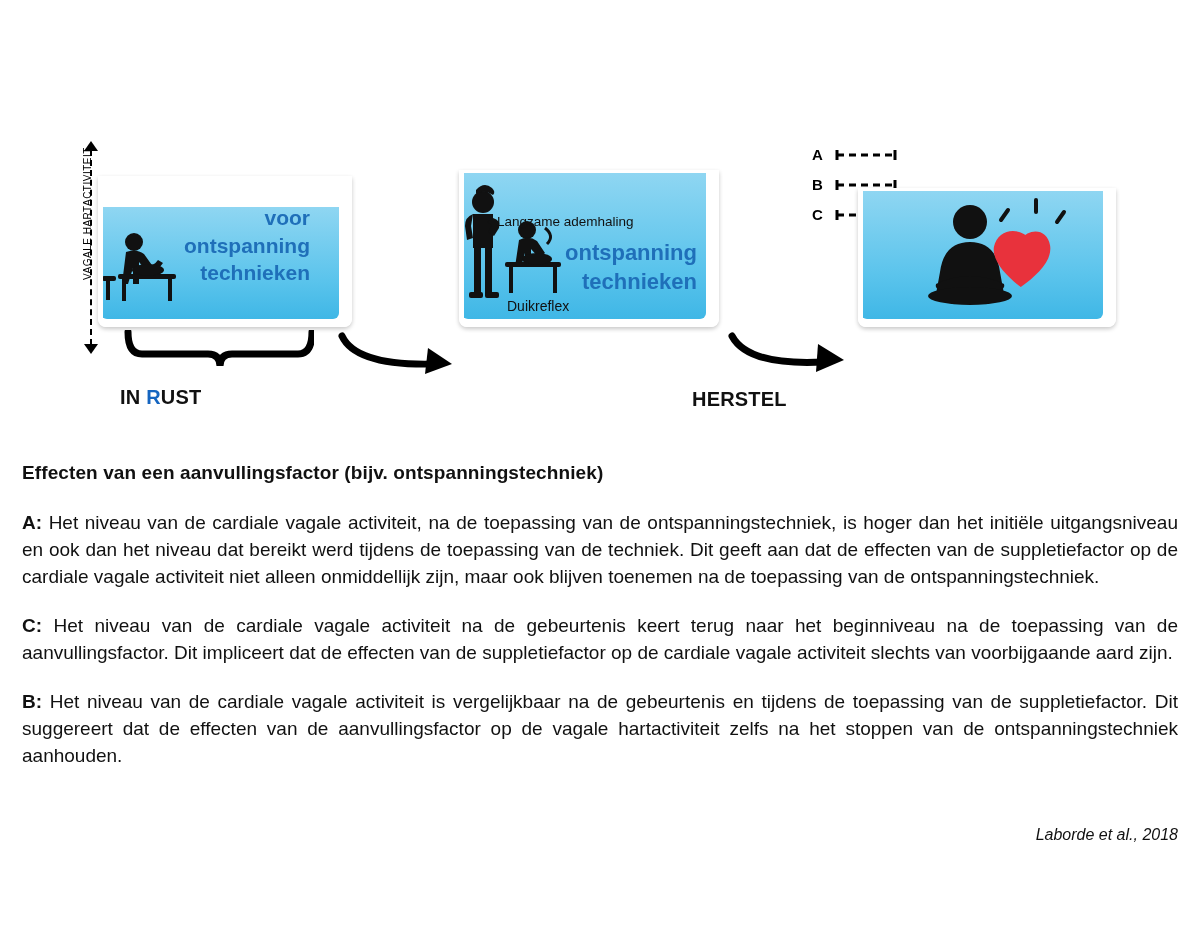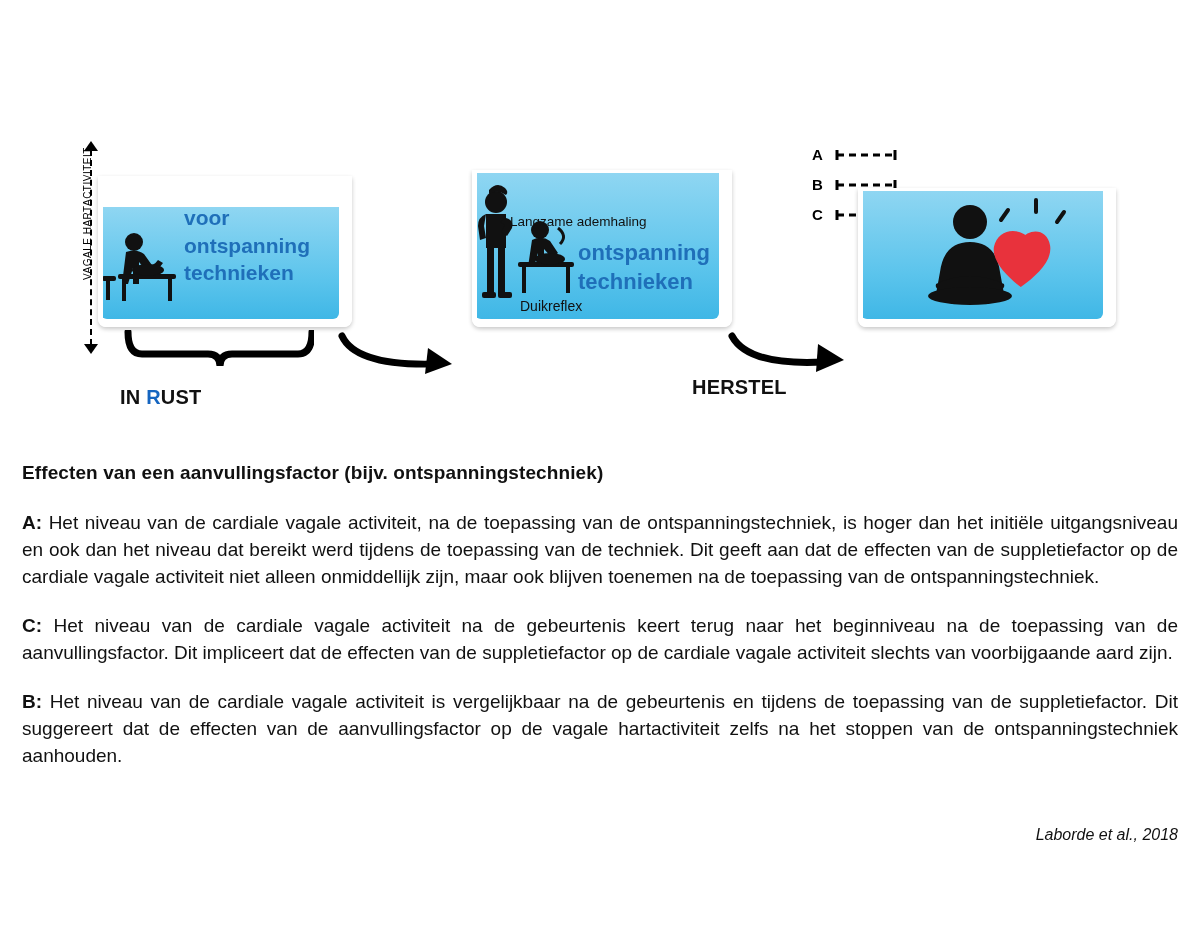--- a/index.html
+++ b/index.html
@@ -102,21 +102,21 @@
     left: 0; top: 0; right: 0; bottom: 0;
     z-index: 2;
   }
 
   .beaker-text {
     position: absolute;
     font-weight: bold;
     color: #1f6fb9;
     font-size: 21px;
     line-height: 1.32;
-    text-align: left;
+    text-align: right;
   }
 
   
   .rust-label, .react-label, .herstel-label {
     position: absolute;
     font-weight: bold;
     text-align: left;
     font-size: 20px;
     color: #111;
     letter-spacing: .2px;
@@ -216,21 +216,21 @@
   </svg>
   <div class="rust-label" style="left:120px; top:386px; width:196px;">
     <span>IN </span><span class="blue">R</span><span>UST</span>
   </div>
 
   <svg style="position:absolute; left:336px; top:332px;" width="140" height="42">
     <path d="M6 4 q14 30 92 28" fill="none" stroke="#000" stroke-width="7" stroke-linecap="round"></path>
     <path d="M92 16 l24 16 -27 10 z" fill="#000"></path>
   </svg>
 
-  <div class="beaker" style="left:472px; top:170px; width:250px; height:152px;padding-left:24px;">
+  <div class="beaker" style="left:459px; top:170px; width:250px; height:152px;padding-left:24px;">
     <div class="inner-white"></div>
     <div class="liquid" style="height:146px;"></div>
     <div class="walls"></div>
     <div class="content">
       
       <svg width="250" height="152" viewBox="0 0 250 152">
         <g fill="#111111">
           <circle cx="24" cy="32" r="11"></circle>
           <path d="M17 20 q8 -9 16 -2 q4 4 1 7 q-9 -6 -17 -1z"></path>
           <path d="M14 44 h20 v34 h-20 z"></path>
@@ -257,21 +257,21 @@
         <div>ontspanning</div>
         <div>technieken</div>
       </div>
     </div>
   </div>
 
   <svg style="position:absolute; left:726px; top:330px;" width="140" height="44">
     <path d="M6 6 q16 30 92 26" fill="none" stroke="#000" stroke-width="7" stroke-linecap="round"></path>
     <path d="M92 14 l26 16 -28 12 z" fill="#000"></path>
   </svg>
-  <div class="herstel-label" style="left:692px; top:374px; width:190px; line-height:1.35;">
+  <div class="herstel-label" style="left:692px; top:386px; width:190px; line-height:1.35;">
     <div>HERSTEL</div>
   </div>
 
   <div class="marker-row" style="left:812px; top:146px;">
     <span class="m-letter">A</span>
     <svg width="66" height="14">
       <line x1="3" y1="2" x2="3" y2="12" stroke="#000" stroke-width="3"></line>
       <line x1="3" y1="7" x2="61" y2="7" stroke="#000" stroke-width="3" stroke-dasharray="7 5"></line>
       <line x1="61" y1="2" x2="61" y2="12" stroke="#000" stroke-width="3"></line>
     </svg>

